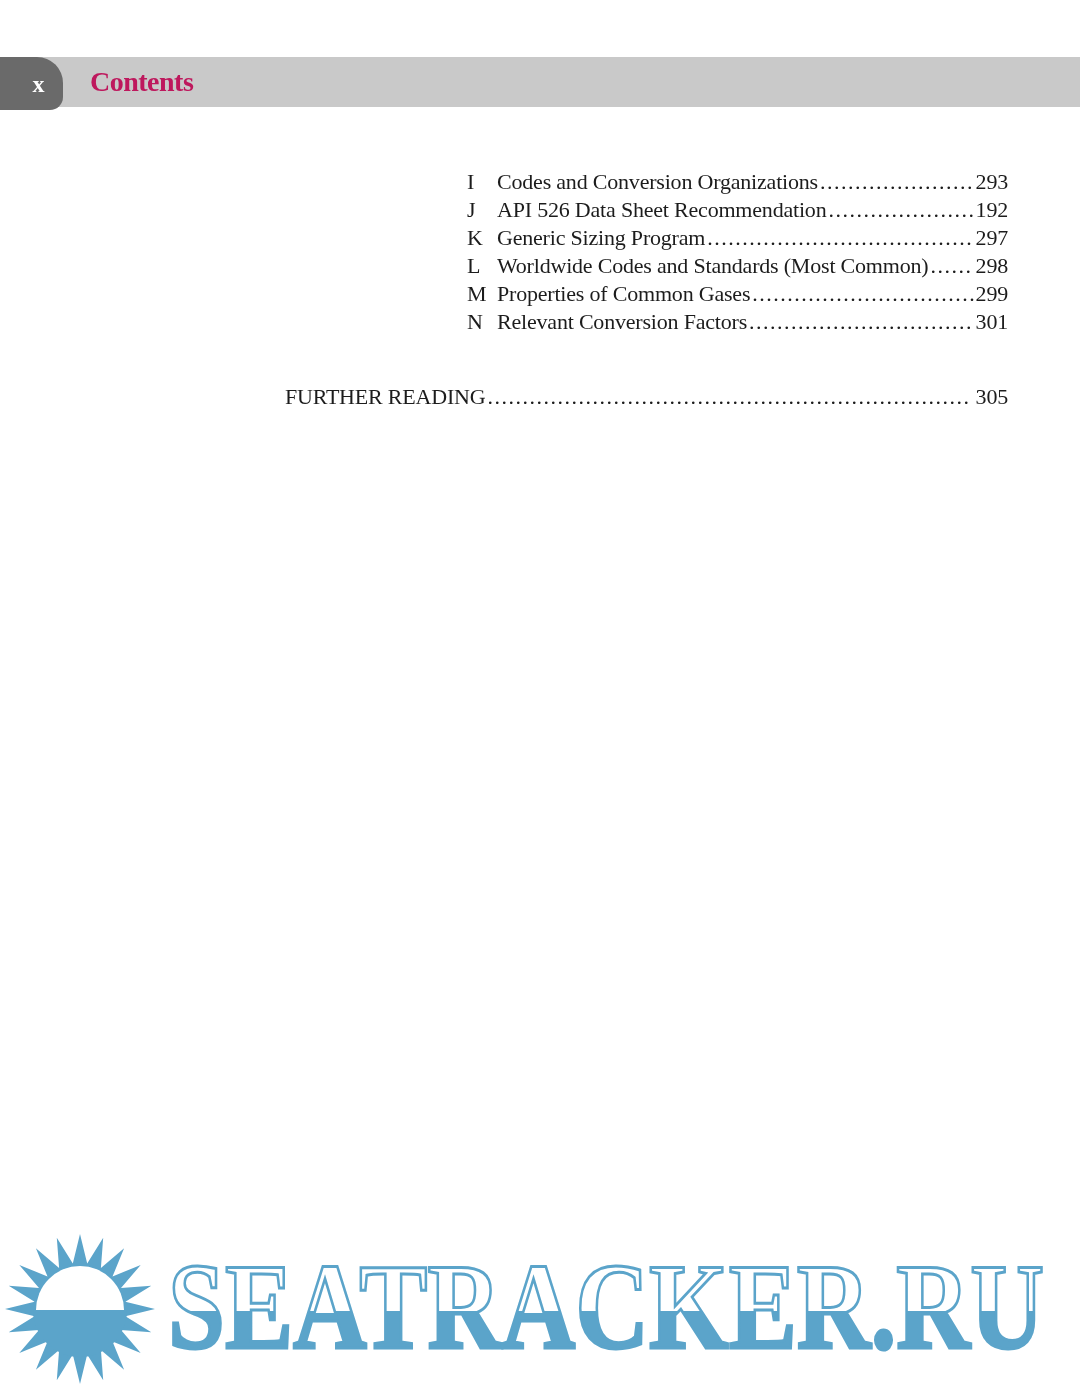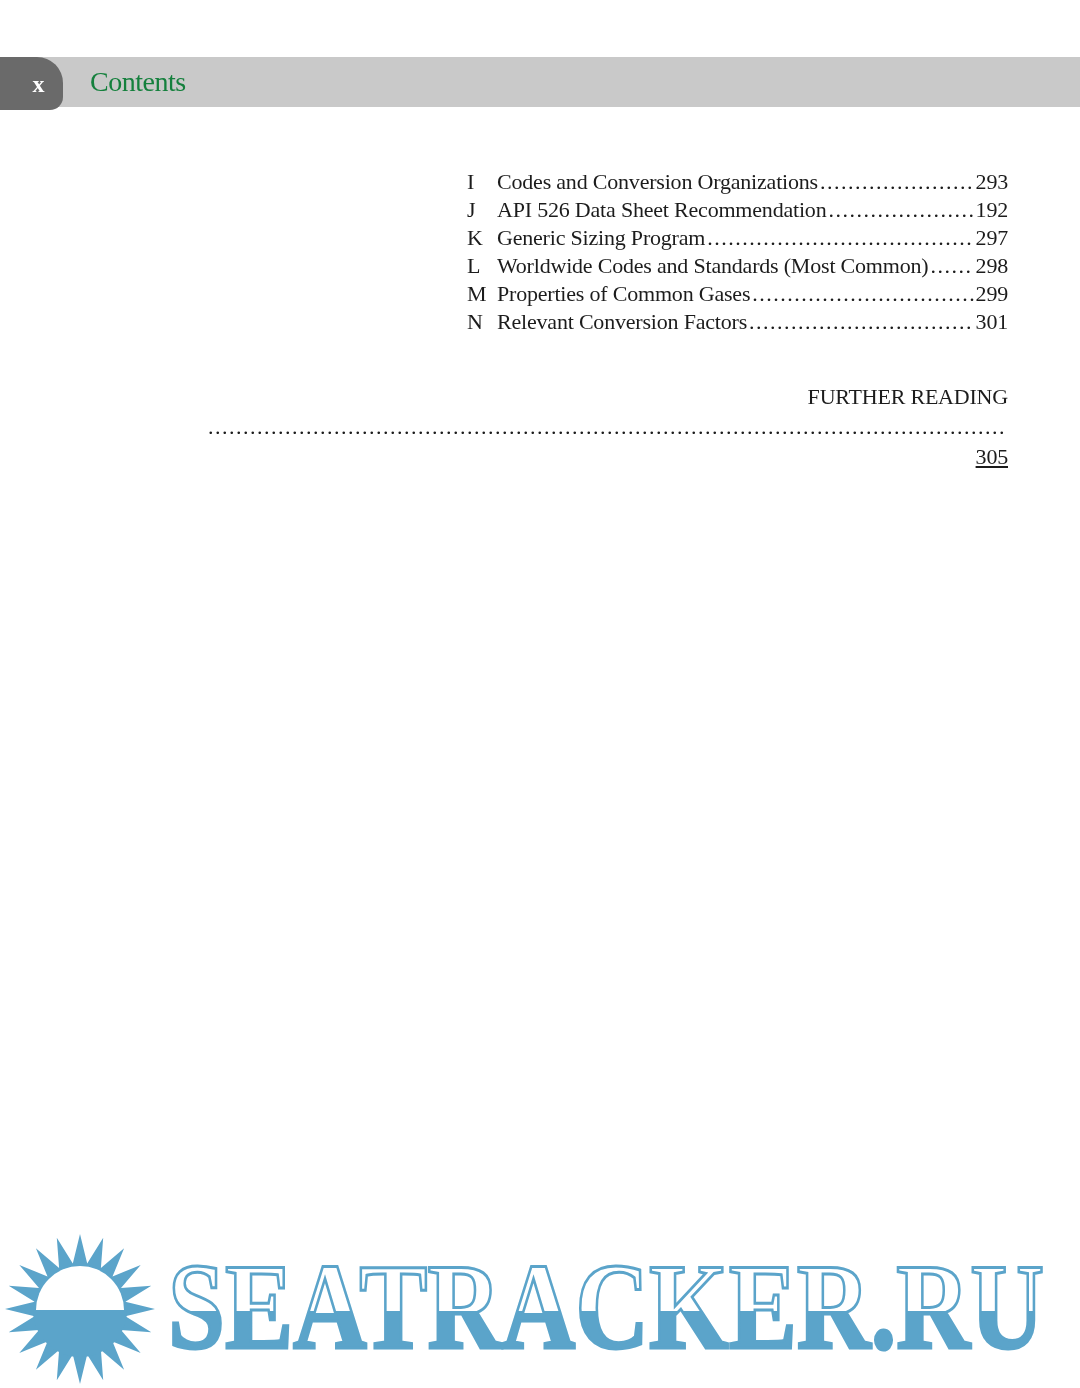--- a/index.html
+++ b/index.html
@@ -37,24 +37,24 @@
     font-weight: bold;
     font-size: 24px;
     line-height: 1;
   }
   .header-title {
     position: absolute;
     left: 90px; top: 57px;
     height: 50px;
     display: flex;
     align-items: center;
-    font-weight: normal;
+    font-weight: bold;
     font-size: 28px;
     letter-spacing: -0.5px;
-    color: #15803d;
+    color: #be185d;
   }
 
   
   .toc-list {
     position: absolute;
     left: 467px; top: 168px;
     width: 541px;
     font-size: 22px;
     letter-spacing: -0.2px;
   }
@@ -84,26 +84,25 @@
 
   .back-matter {
     position: absolute;
     left: 285px; top: 382px;
     width: 723px;
     font-size: 22px;
     letter-spacing: -0.2px;
   }
   .back-row {
     display: flex;
-    align-items: flex-end;
+    align-items: flex-start;
     line-height: 30px;
     white-space: nowrap;
-    flex-direction: column;
   }
-  .back-row .toc-page { padding-left: 6px; text-decoration: underline; }
+  .back-row .toc-page { padding-left: 6px; }
 
   
   .sun-logo {
     position: absolute;
     left: 0; top: 1229px;
     width: 160px; height: 160px;
   }
   .watermark-svg {
     position: absolute;
     left: 166px; top: 1255px;

